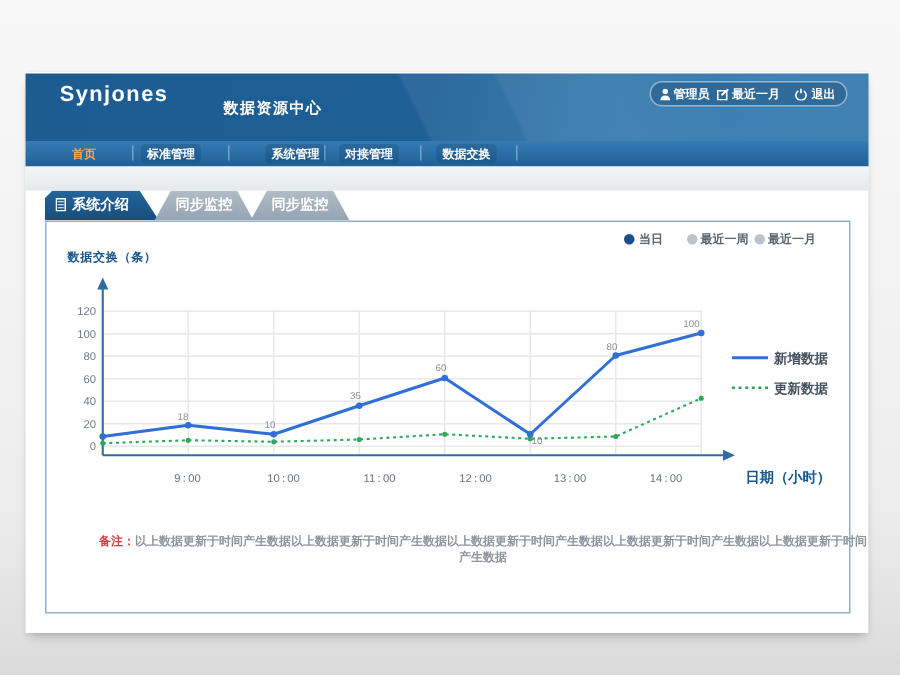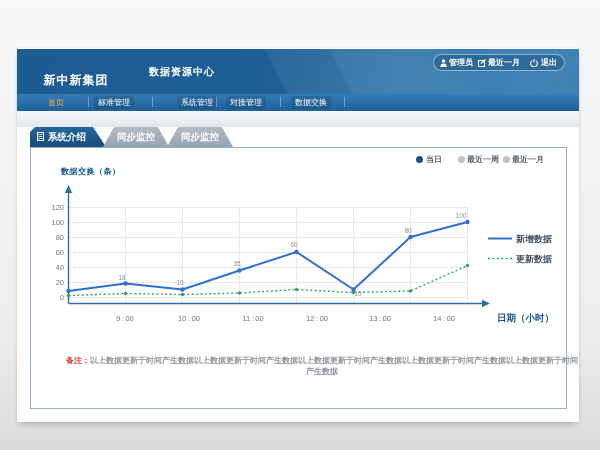--- a/index.html
+++ b/index.html
@@ -30,21 +30,21 @@
     border:1px solid rgba(255,255,255,0.5); border-radius:9px;
     background:rgba(8,45,86,0.28);
     color:#fff; font-size:8px; line-height:15px;
   }
   .userpill .seg { position:absolute; top:0; white-space:nowrap; font-weight:bold; }
   .nav {
     position:absolute; left:0; top:46px; width:562px; height:17px;
     background:linear-gradient(180deg,#357cb4 0%, #2a6fa8 45%, #1f6097 100%);
   }
   .nav .sep { position:absolute; top:3px; width:1px; height:10px; background:rgba(255,255,255,0.35); }
-  .nav .item { position:absolute; top:2px; height:13px; line-height:13px; font-size:8px; font-weight:normal; color:#fff;
+  .nav .item { position:absolute; top:2px; height:13px; line-height:13px; font-size:8px; font-weight:bold; color:#fff;
      background:rgba(4,30,60,0.16); border-radius:3px; padding:0 4px; }
   .nav .item.first { background:none; color:#ffa83c; }
   .subband {
     position:absolute; left:0; top:63px; width:562px; height:16px;
     background:linear-gradient(180deg,#f4f6f8 0%, #ebeff2 55%, #e3e8eb 100%);
   }
   .tabs { position:absolute; left:0; top:79px; width:562px; height:20px; }
   .tab { position:absolute; top:0; height:20px; color:#fff; font-size:9.5px; font-weight:bold; line-height:20px; }
   .tab1 { left:13px; width:76px;
     background:linear-gradient(180deg,#24659b,#174e7c);
@@ -54,30 +54,30 @@
     clip-path:polygon(11px 0, calc(100% - 11px) 0, 100% 100%, 0 100%); }
   .tab2 { left:86px; width:66px; }
   .tab3 { left:150px; width:66px; }
   .panel {
     position:absolute; left:13px; top:99px; width:537px; height:262px;
     border:1px solid #92b0c8; background:#fff;
   }
   .radios { position:absolute; left:0; top:104px; width:562px; height:16px; font-size:8px; font-weight:bold; color:#5a646e; }
   .dot { position:absolute; top:4px; width:7px; height:7px; border-radius:50%; }
   .rlabel { position:absolute; top:2px; }
-  .ylab { position:absolute; left:28px; top:118px; font-size:8px; font-weight:bold; color:#16568c; letter-spacing:0.5px;margin-left:16px; }
+  .ylab { position:absolute; left:28px; top:118px; font-size:8px; font-weight:bold; color:#16568c; letter-spacing:0.5px; }
   .note { position:absolute; left:48px; top:307px; font-size:8px; font-weight:bold; color:#90959c;text-align:center; }
   .note b { color:#cc4444; font-weight:bold; }
   .chartsvg { position:absolute; left:0; top:0; }
 </style>
 </head>
 <body>
   <div class="window">
     <div class="header">
-      <div class="logo-cn">新中新集团</div>
+      <div class="logo-en">Synjones</div>
       <div class="apptitle">数据资源中心</div>
       <div class="userpill">
         <svg width="7" height="8" viewBox="0 0 7 8" style="position:absolute;left:6px;top:4px">
           <circle cx="3.5" cy="2" r="1.8" fill="#fff"></circle>
           <path d="M0.2 8 Q0.5 4.6 3.5 4.6 Q6.5 4.6 6.8 8 Z" fill="#fff"></path>
         </svg>
         <span class="seg" style="left:15px">管理员</span>
         <svg width="8" height="8" viewBox="0 0 8 8" style="position:absolute;left:44px;top:4px">
           <rect x="0.5" y="1.5" width="6" height="6" fill="none" stroke="#fff" stroke-width="1"></rect>
           <line x1="3" y1="4.5" x2="7.5" y2="0.5" stroke="#fff" stroke-width="1.3"></line>

